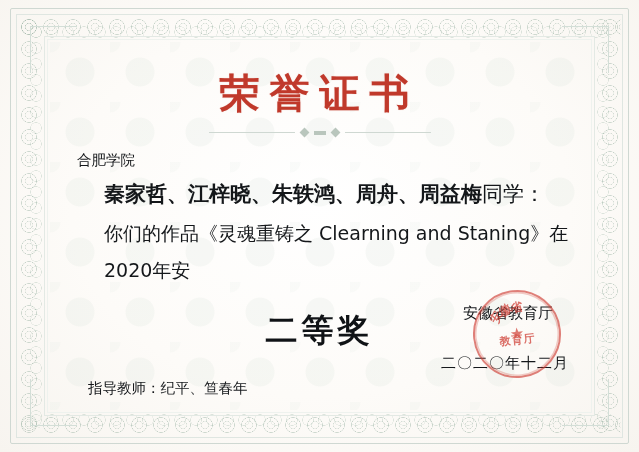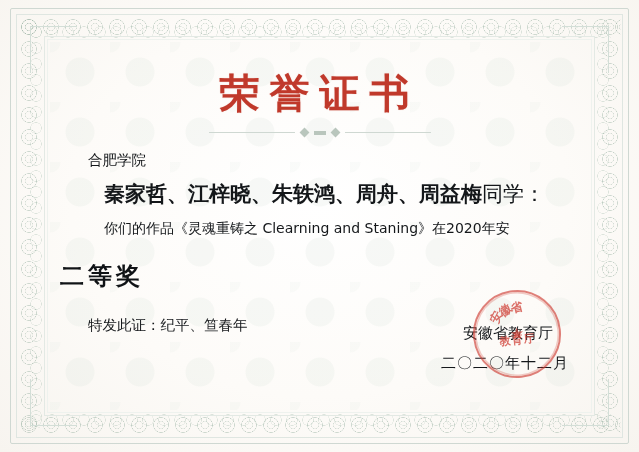--- a/index.html
+++ b/index.html
@@ -159,45 +159,45 @@
   }
 
   .body {
     margin-top: 6px;
     color: #14171a;
     font-family: "DejaVu Sans", sans-serif;
     font-size: 14.5px;
     line-height: 1.95;
   }
   .org {
-    margin-left: 28px;
+    margin-left: 17px;
     font-size: 14.5px;
   }
   .recipients {
     margin-left: 44px;
     font-weight: bold;
     font-size: 21px;
   }
   .recipients .suffix {
     font-weight: normal;
   }
   .para {
     margin-left: 44px;
     text-indent: 0;
-    font-size: 14px;
+    font-size: 19px;
   }
   .para2 {
     margin-left: 0px;
     font-size: 14.5px;
   }
   .award {
-    text-align: left;
+    text-align: center;
     font-family: "DejaVu Serif", serif;
     font-weight: bold;
-    font-size: 24px;
+    font-size: 32px;
     letter-spacing: 4px;
     margin: 10px 0 12px 0;
     color: #101316;
   }
   .teacher {
     margin-left: 28px;
     font-size: 14.5px;
   }
   .encourage {
     margin-left: 28px;
@@ -208,21 +208,21 @@
   .sign-block {
     position: absolute;
     right: 10px;
     bottom: 26px;
     text-align: center;
     font-size: 15px;
     line-height: 2.0;
     color: #14171a;
   }
   .issuer { padding-left: 6px; }
-  .date { padding-left: 0px; letter-spacing: 1px; }
+  .date { padding-left: 0px; letter-spacing: 1px; margin-top: 20px; }
 
   
   .seal {
     position: absolute;
     right: 78px;
     bottom: 74px;
     width: 84px;
     height: 84px;
     border-radius: 50%;
     border: 2.5px solid rgba(206,58,48,0.75);
@@ -315,21 +315,21 @@
       <div class="org">合肥学院</div>
 
       <div class="recipients">
         <span>秦家哲、江梓晓、朱轶鸿、周舟、周益梅</span><span class="suffix">同学：</span>
       </div>
 
       <div class="para">你们的作品《灵魂重铸之 Clearning and Staning》在2020年安</div>
 
       <div class="award">二等奖</div>
 
-      <div class="teacher">特发此证：纪平、笪春年</div>
+      <div class="teacher">指导教师：纪平、笪春年</div>
 
     </div>
 
     <div class="sign-block">
       <div class="issuer">安徽省教育厅</div>
       <div class="date">二〇二〇年十二月</div>
     </div>
 
   </div>
 

